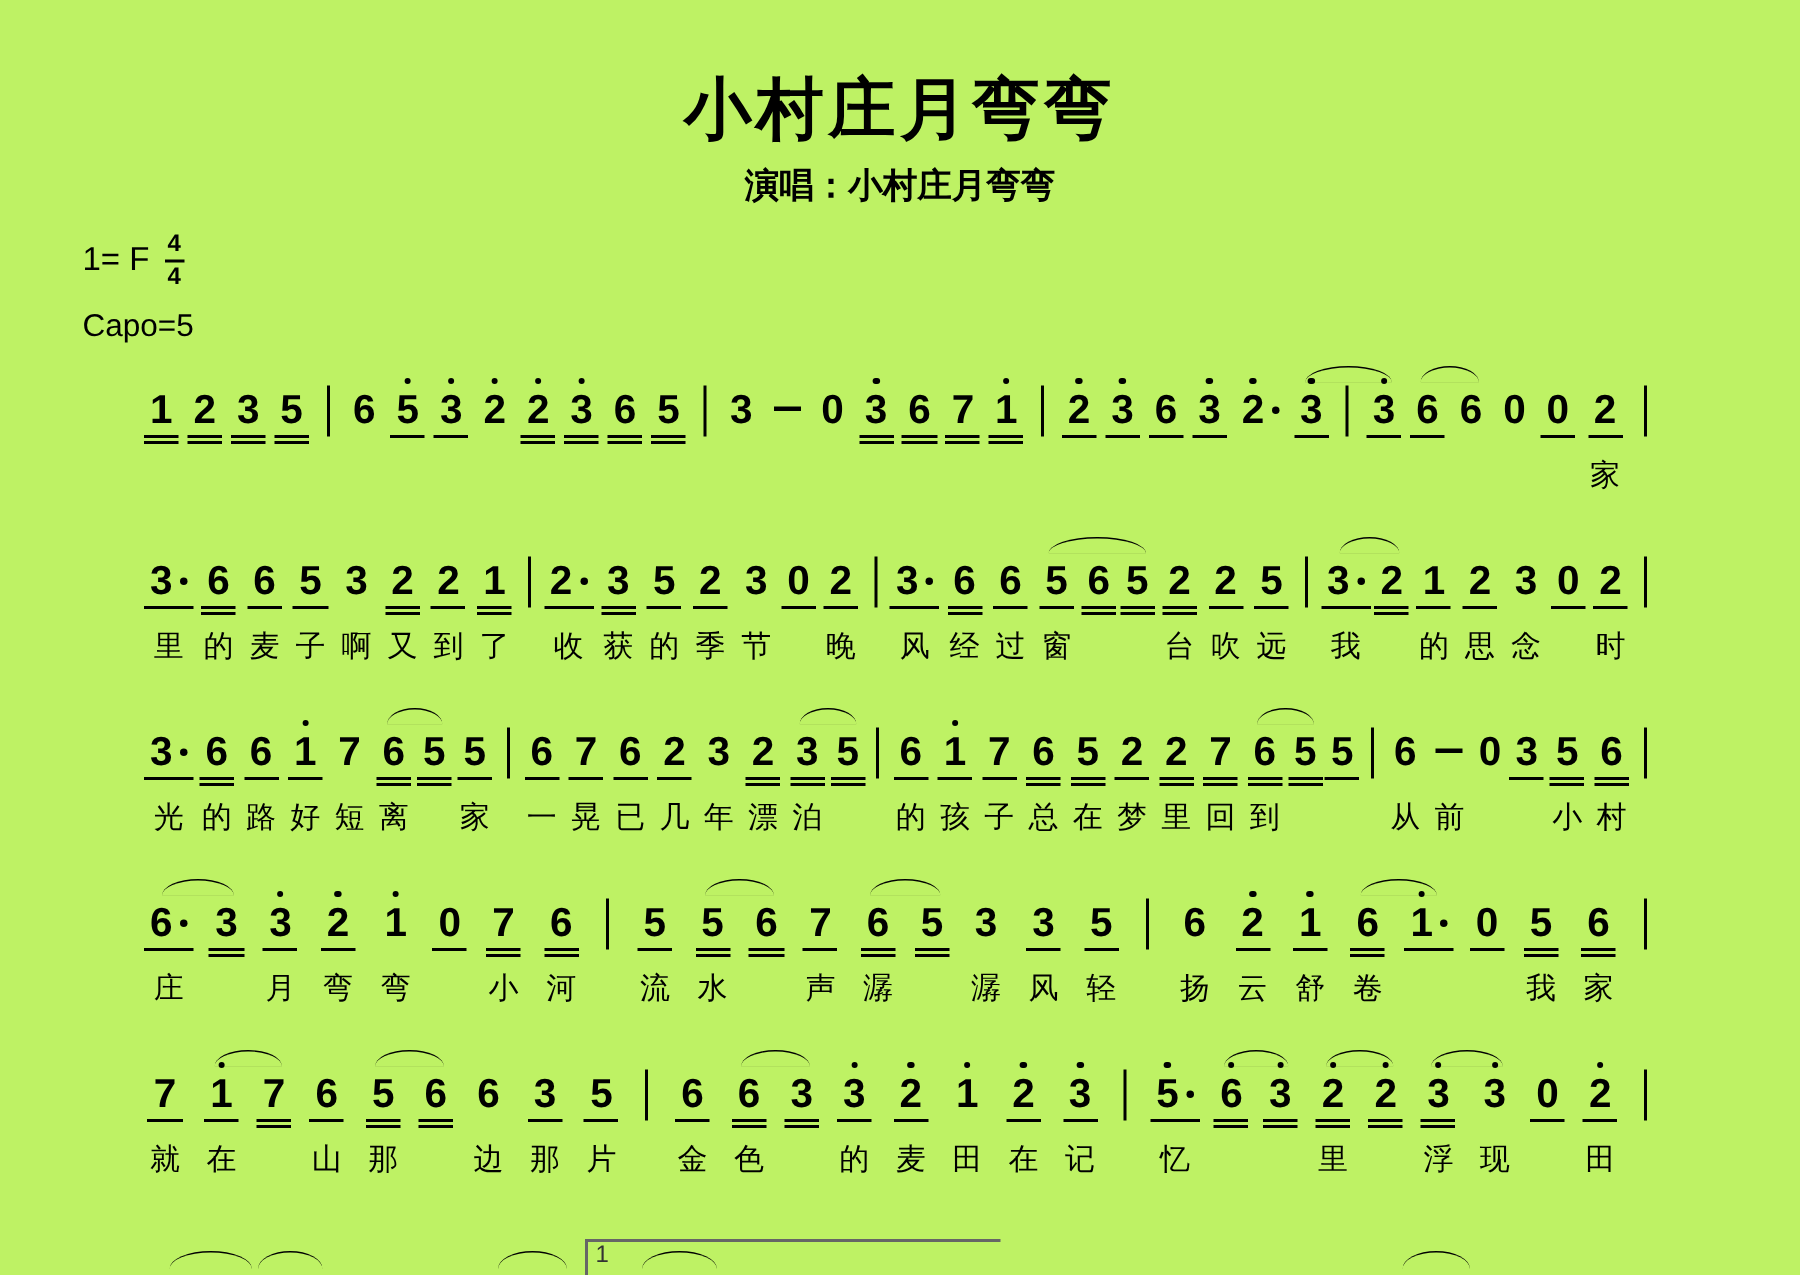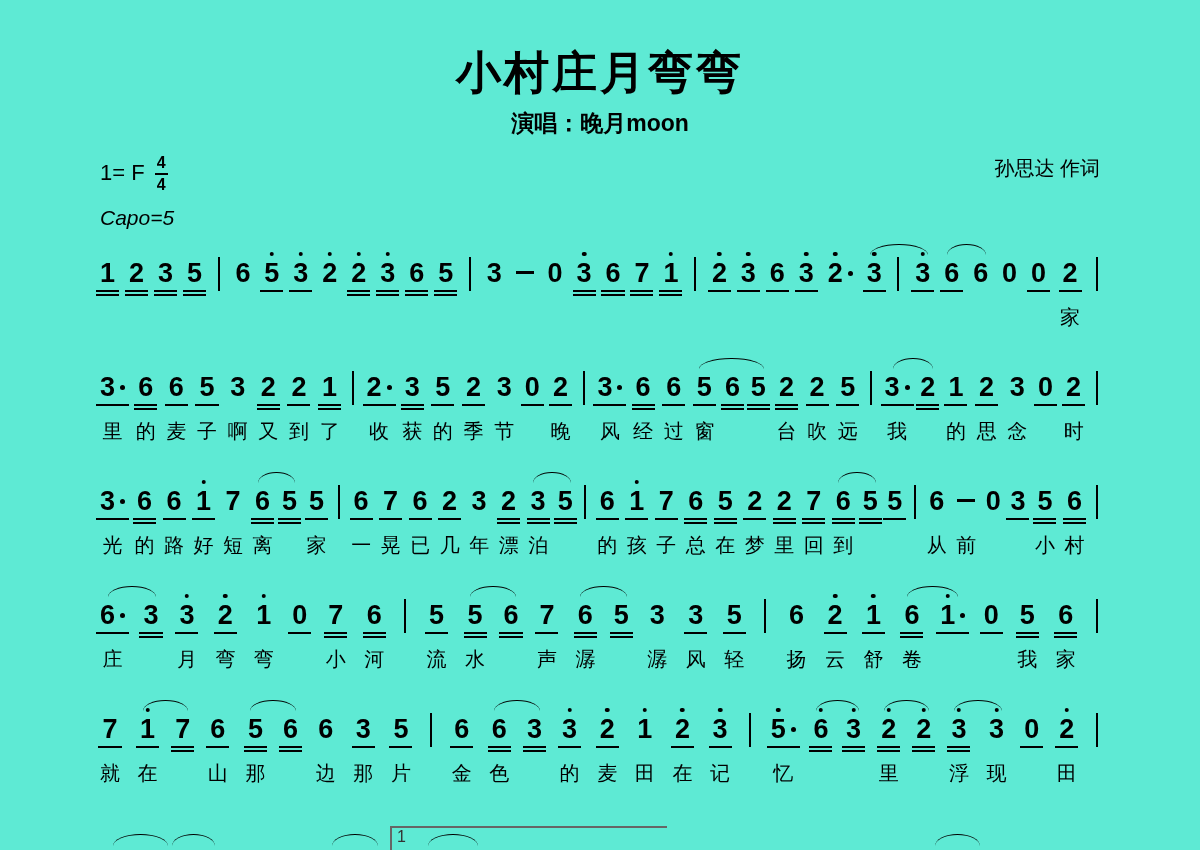--- a/index.html
+++ b/index.html
@@ -1,37 +1,37 @@
 <!DOCTYPE html>
 <html><head>
 <meta charset="utf-8">
 <style>
   html,body{margin:0;padding:0;background:#e8e8e8;}
   .page{
-    width:1200px;height:850px;background:#5eead4;color:#000;
+    width:1200px;height:850px;background:#bef264;color:#000;
     position:relative;overflow:hidden;margin:0 auto;
     font-family:"Liberation Sans","DejaVu Sans",sans-serif;
   }
   
   .title{
     text-align:center;padding-top:48px;font-size:45px;font-weight:bold;
     letter-spacing:3px;line-height:1.1;
   }
   .subtitle{text-align:center;font-size:23px;font-weight:bold;margin-top:10px;}
   .meta-row{
     display:flex;justify-content:space-between;align-items:flex-start;
-    padding:0 100px;margin-top:16px;
+    padding:0 55px;margin-top:16px;
   }
   .meta-left{font-size:22px;line-height:1.2;}
   .keyline{display:flex;align-items:center;gap:10px;}
   .timesig{display:inline-flex;flex-direction:column;align-items:center;
     font-size:16px;font-weight:bold;line-height:1;}
   .timesig .bartop{border-bottom:2px solid #000;padding:0 2px 2px 2px;}
   .timesig .barbot{padding-top:2px;}
-  .capo{margin-top:12px;font-size:21px;font-style:italic;}
+  .capo{margin-top:12px;font-size:21px;}
   .meta-right{text-align:right;font-size:20px;line-height:1.35;}
   
   .score{padding:0 100px;margin-top:26px;}
   .m-line{margin-bottom:40px;}
   .notes-row{
     display:flex;justify-content:space-between;align-items:flex-start;
     position:relative;
   }
   .tok{display:inline-flex;flex-direction:column;align-items:center;}
   .glyph{position:relative;height:36px;display:flex;align-items:flex-start;}
@@ -56,35 +56,34 @@
     border-radius:50% 50% 0 0 / 100% 100% 0 0;}
   .pvolta{position:absolute;top:0;height:34px;border-top:2px solid #666;border-left:2px solid #666;}
   .plabel{display:inline-block;font-size:16px;line-height:18px;padding-left:5px;color:#333;}
 </style>
 </head>
 <body>
 
 <div class="page">
 
   <div class="title">小村庄月弯弯</div>
-  <div class="subtitle">演唱：晚月moon</div>
+  <div class="subtitle">演唱：小村庄月弯弯</div>
 
   <div class="meta-row">
     <div class="meta-left">
       <div class="keyline">
         <span>1= F</span>
         <span class="timesig">
           <span class="bartop">4</span>
           <span class="barbot">4</span>
         </span>
       </div>
       <div class="capo">Capo=5</div>
     </div>
     <div class="meta-right">
-      <div>孙思达 作词</div>
     </div>
   </div>
 
   <div class="score" id="score">
       <div class="m-line">
         <div class="notes-row">
           <span class="tok">
             <span class="glyph">
               <span class="numwrap"><span class="num">1</span></span>
               <span class="u-line u-b1"></span>

